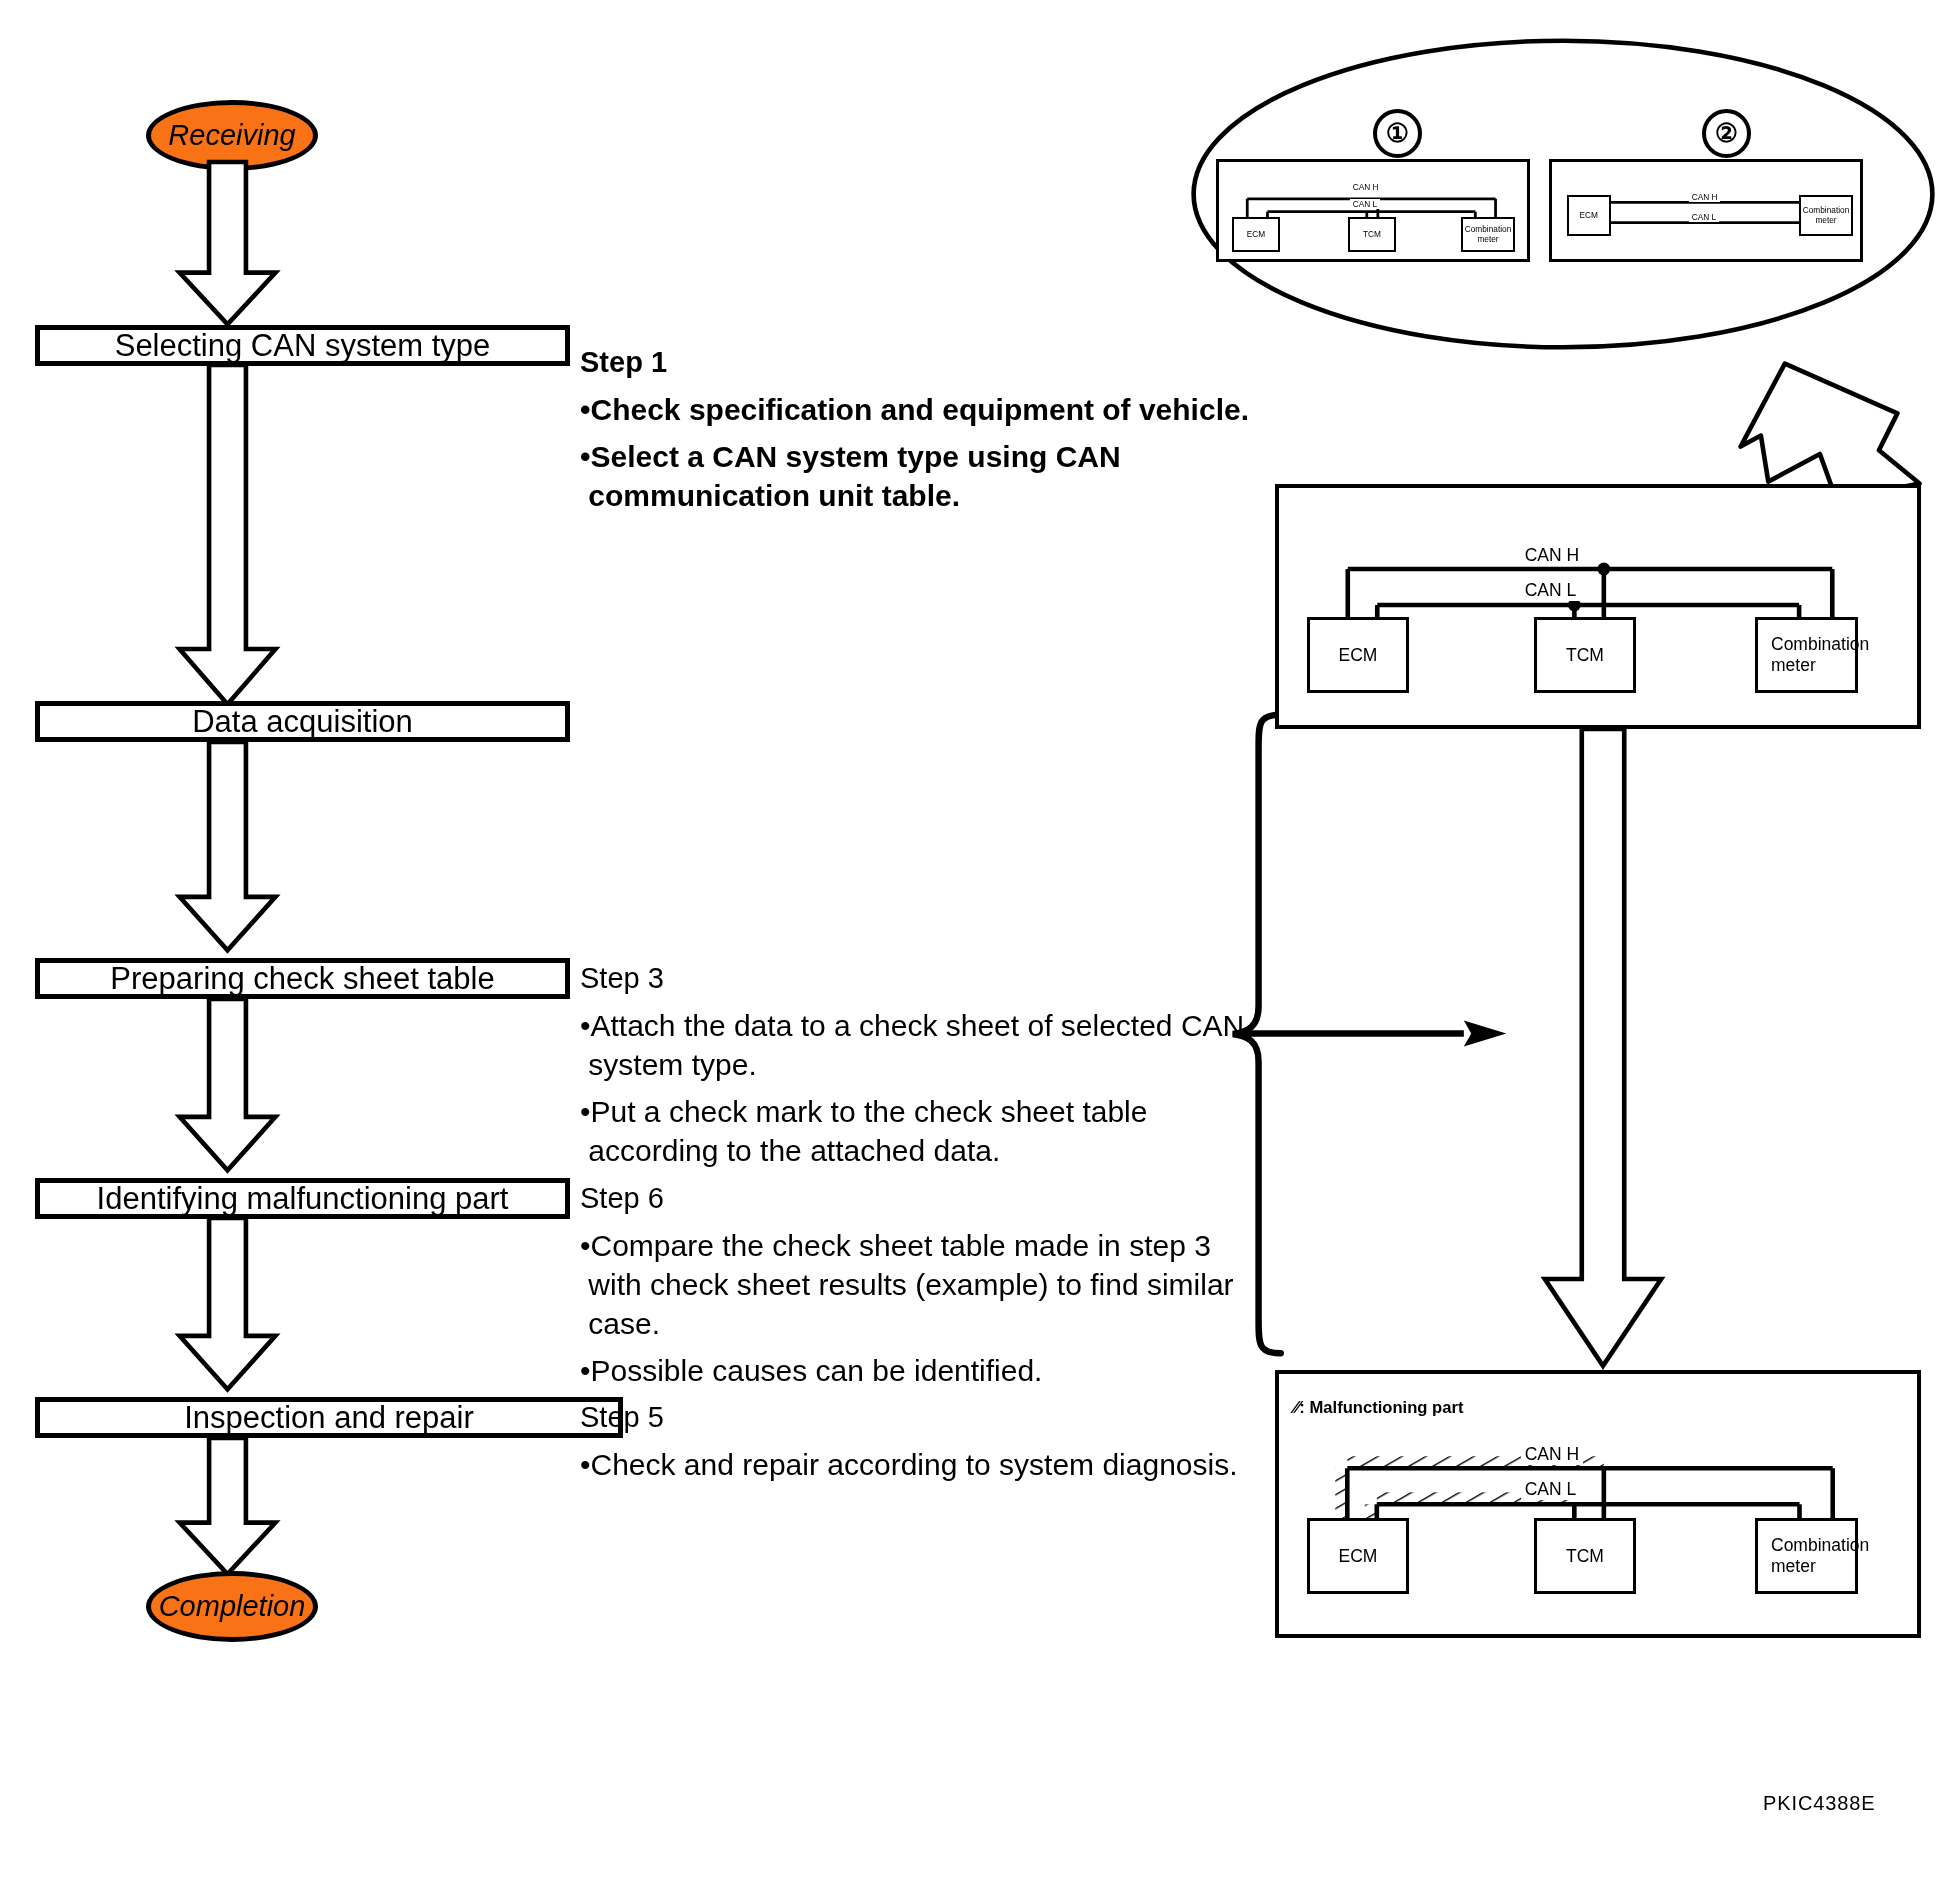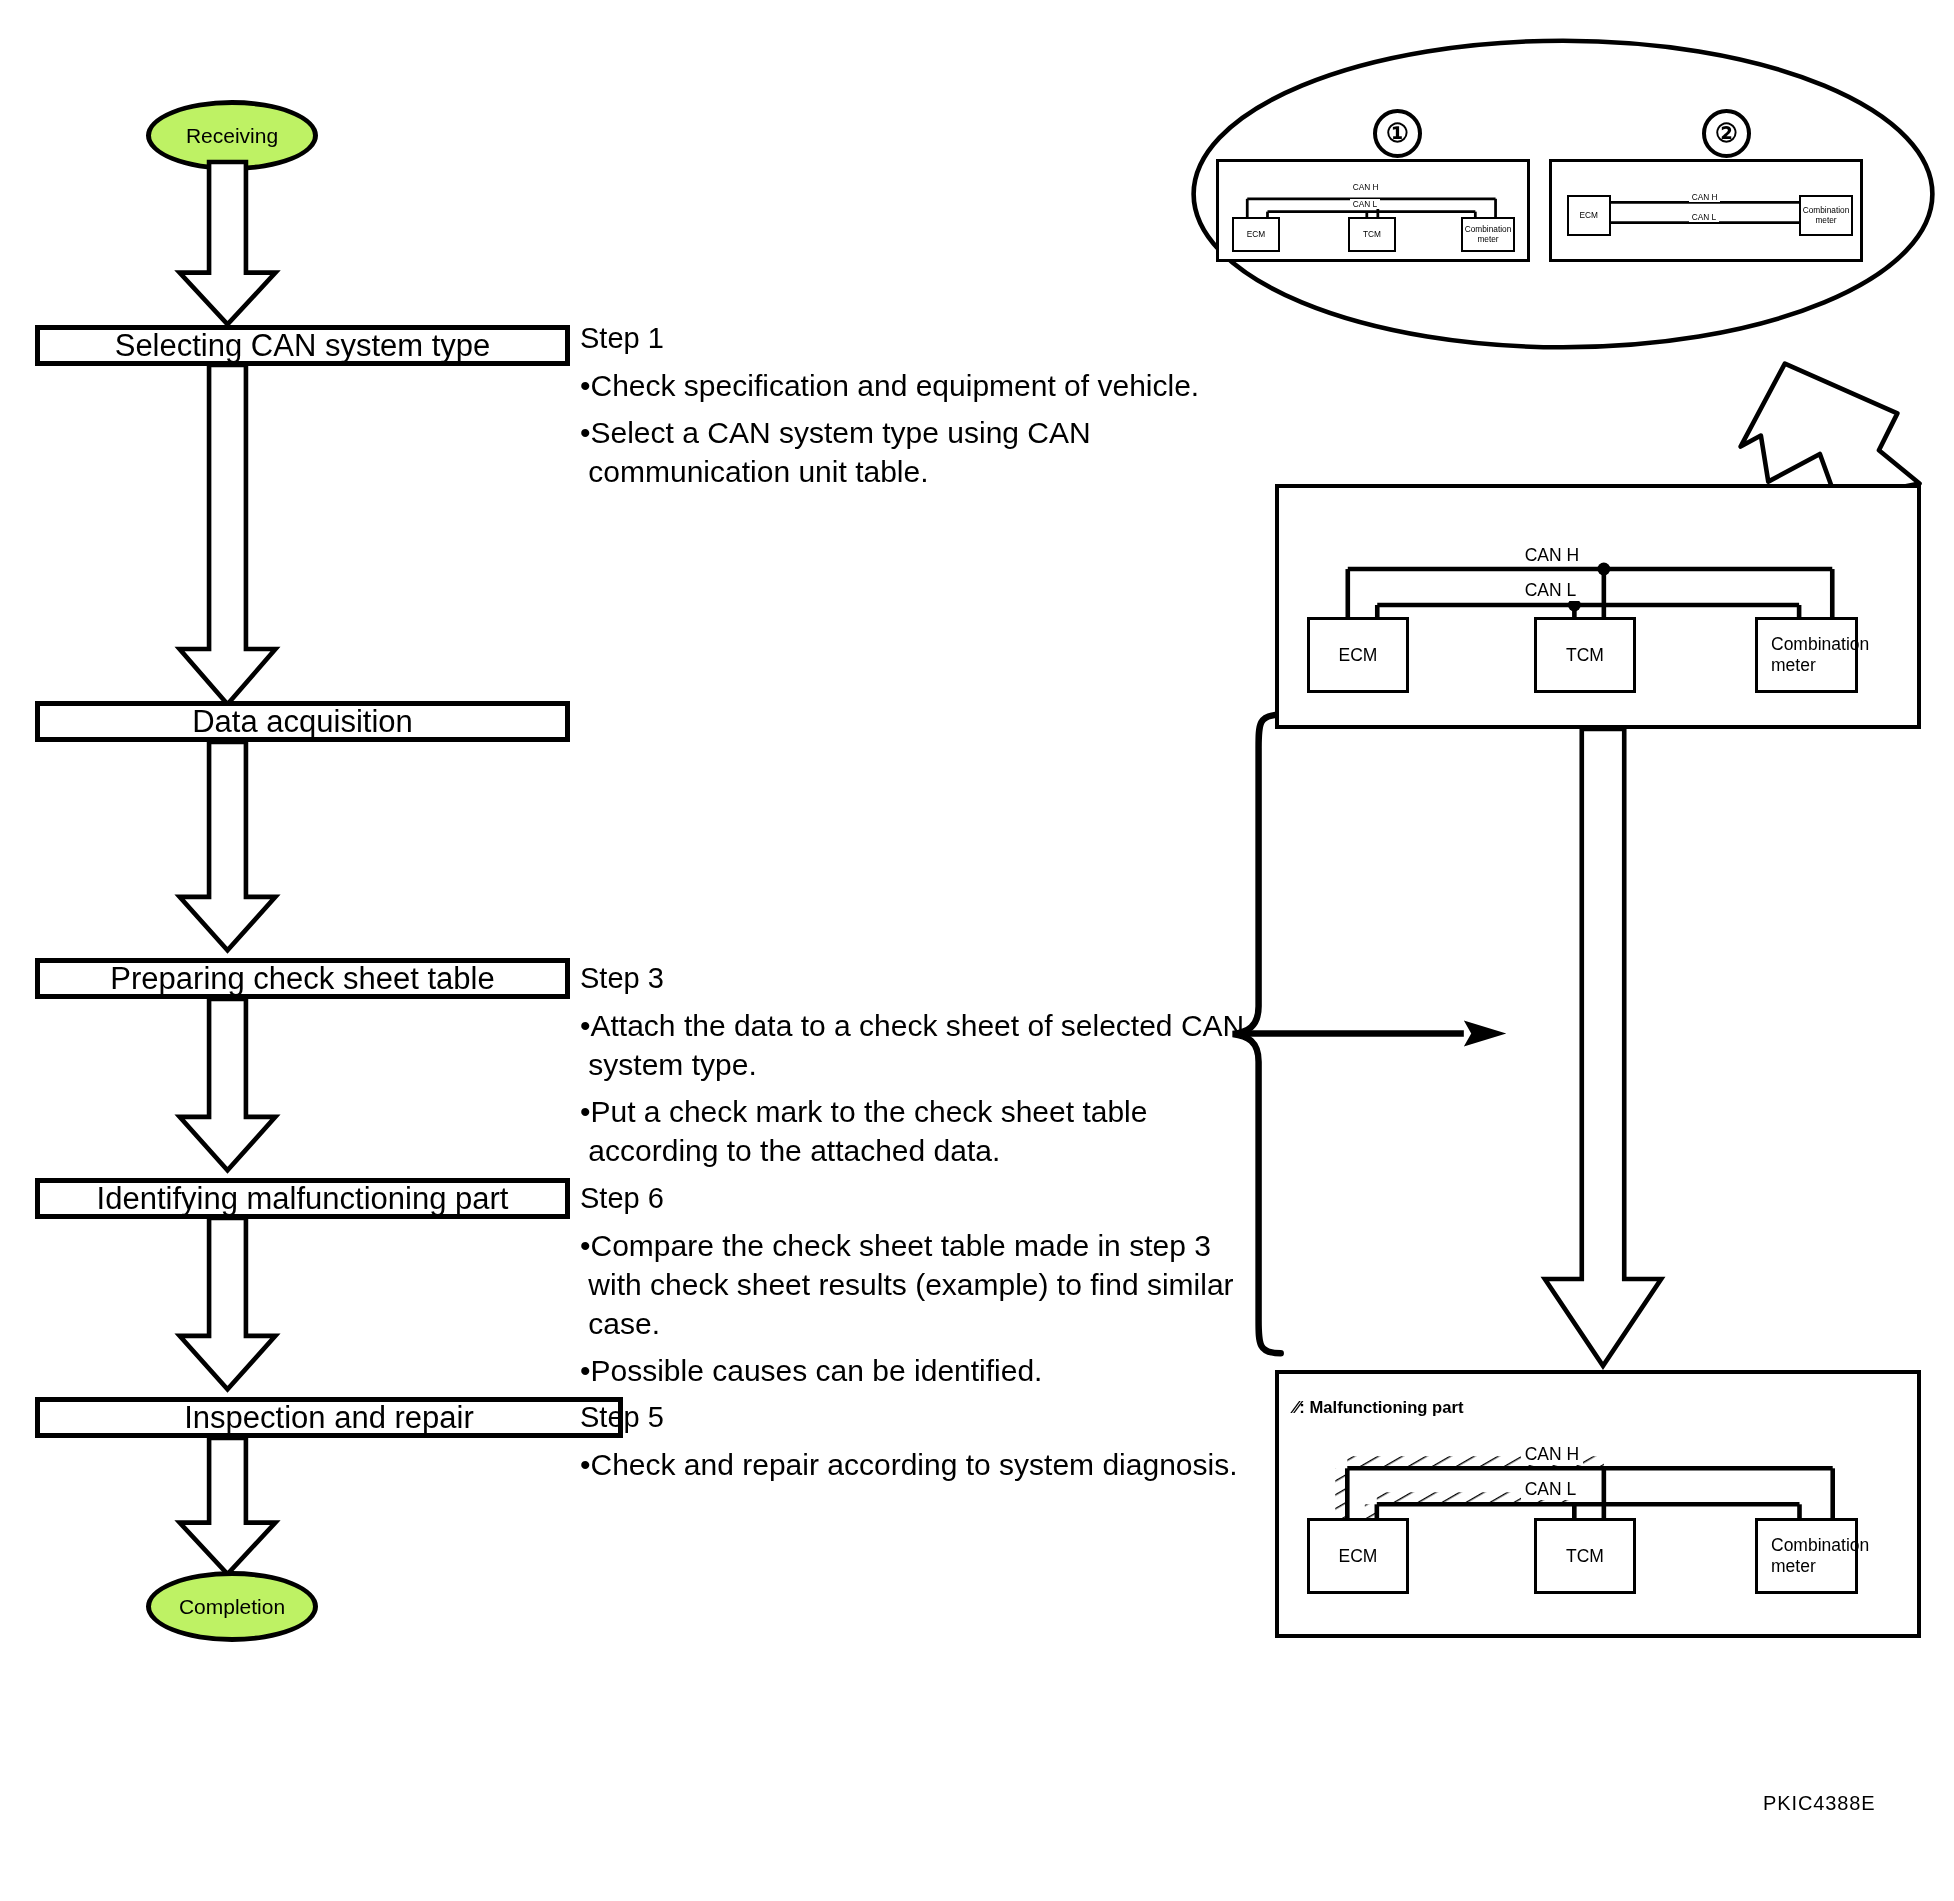--- a/index.html
+++ b/index.html
@@ -9,21 +9,21 @@
     font-family:"Liberation Sans", sans-serif;
     color:#000;
   }
   #root{position:absolute;left:0;top:0;width:1955px;height:1901px;}
   .abs{position:absolute;}
 
   
   .terminal{
     border:5.5px solid #000;border-radius:50%;
     display:flex;align-items:center;justify-content:center;
-    font-size:21px;background:#bef264;
+    font-size:29px;background:#f97316;font-style:italic;
   }
 
   
   .procbox{
     border:5.5px solid #000;background:#fff;
     display:flex;align-items:center;justify-content:center;
     font-size:31px;box-sizing:border-box;
   }
   .stepnum{font-size:29px;line-height:1.30;}
   .bullets{font-size:30px;line-height:1.30;white-space:pre;margin-top:8px;}
@@ -110,21 +110,21 @@
   </div>
 
   <svg class="abs" style="left:172px;top:1438px;" width="111" height="138" viewBox="0 0 120 150">
     <polygon points="40,0 80,0 80,92 112,92 60,148 8,92 40,92" fill="#fff" stroke="#000" stroke-width="5"></polygon>
   </svg>
 
   <div class="terminal abs" style="left:146px;top:1571px;width:162px;height:61px;">
     <span>Completion</span>
   </div>
 
-  <div class="abs" style="left:580px;top:320px;">
+  <div class="abs" style="left:580px;top:344px;font-weight:bold;">
     <div class="stepnum">Step 1</div>
     <div class="bullets">•Check specification and equipment of vehicle.</div>
     <div class="bullets">•Select a CAN system type using CAN
  communication unit table.</div>
   </div>
 
 
   <div class="abs" style="left:580px;top:960px;">
     <div class="stepnum">Step 3</div>
     <div class="bullets">•Attach the data to a check sheet of selected CAN

